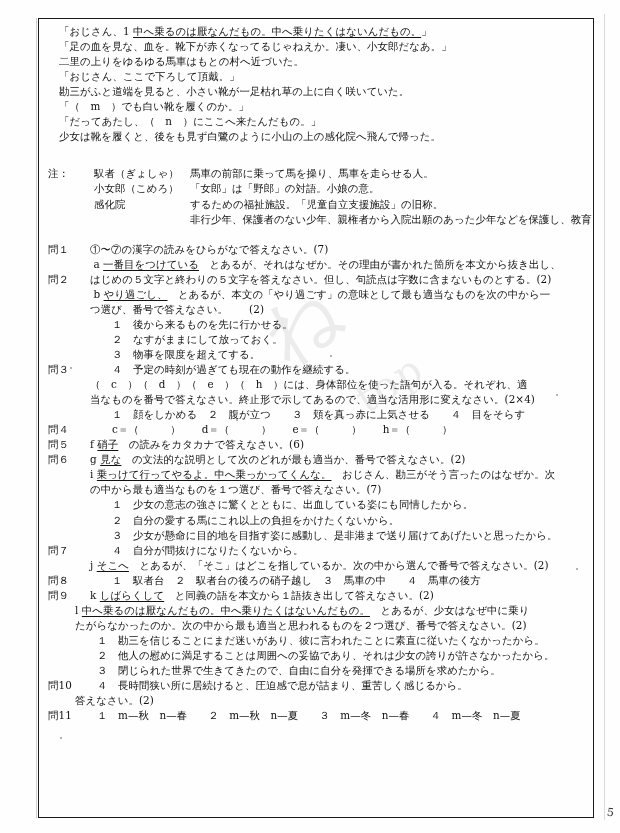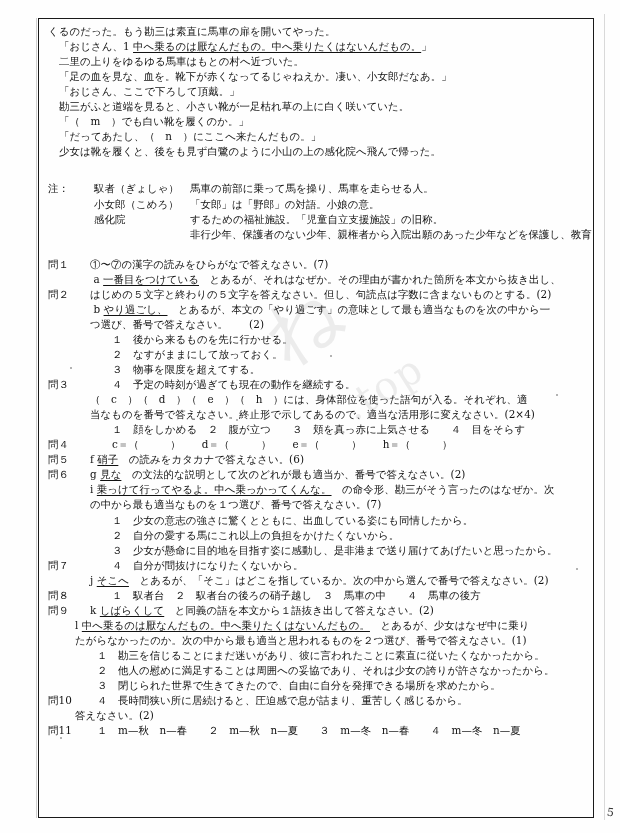--- a/index.html
+++ b/index.html
@@ -168,24 +168,23 @@
   <div class="speck" style="left:330px;top:355px;width:2px;height:2px;"></div>
   <div class="speck" style="left:70px;top:367px;width:2px;height:2px;"></div>
   <div class="speck" style="left:556px;top:394px;width:2px;height:2px;"></div>
   <div class="speck" style="left:236px;top:419px;width:2px;height:2px;"></div>
   <div class="speck" style="left:576px;top:568px;width:2px;height:2px;"></div>
   <div class="speck" style="left:60px;top:737px;width:2px;height:2px;"></div>
 
   <div id="content">
 
     <div>
-      <div class="ln i0">くるのだった。もう勘三は素直に馬車の扉を開いてやった。</div>
       <div class="ln i1"><span>「おじさん、1 </span><u class="ul">中へ乗るのは厭なんだもの。中へ乗りたくはないんだもの。</u><span>」</span></div>
+      <div class="ln i1">「足の血を見な、血を。靴下が赤くなってるじゃねえか。凄い、小女郎だなあ。」</div>
       <div class="ln i1">二里の上りをゆるゆる馬車はもとの村へ近づいた。</div>
-      <div class="ln i1">「足の血を見な、血を。靴下が赤くなってるじゃねえか。凄い、小女郎だなあ。」</div>
       <div class="ln i1">「おじさん、ここで下ろして頂戴。」</div>
       <div class="ln i1">勘三がふと道端を見ると、小さい靴が一足枯れ草の上に白く咲いていた。</div>
       <div class="ln i1">「（　m　）でも白い靴を履くのか。」</div>
       <div class="ln i1">「だってあたし、（　n　）にここへ来たんだもの。」</div>
       <div class="ln i1">少女は靴を履くと、後をも見ず白鷺のように小山の上の感化院へ飛んで帰った。</div>
     </div>
 
     <div class="blank"></div>
     <div class="half-blank"></div>
 
@@ -259,21 +258,21 @@
     <div class="q">
       <div class="q-label ln">問６</div>
       <div class="q-body">
         <div class="ln"><span>g </span><u class="ul">見な</u><span>　の文法的な説明として次のどれが最も適当か、番号で答えなさい。(2)</span></div>
       </div>
     </div>
 
     <div class="q">
       <div class="q-label ln">問７</div>
       <div class="q-body">
-        <div class="ln"><span>i </span><u class="ul">乗っけて行ってやるよ。中へ乗っかってくんな。</u><span>　の命令形、勘三がそう言ったのはなぜか。次</span></div>
+        <div class="ln"><span>i </span><u class="ul">乗っけて行ってやるよ。中へ乗っかってくんな。</u><span>　おじさん、勘三がそう言ったのはなぜか。次</span></div>
         <div class="ln">の中から最も適当なものを１つ選び、番号で答えなさい。(7)</div>
         <div class="ln i2">１　少女の意志の強さに驚くとともに、出血している姿にも同情したから。</div>
         <div class="ln i2">２　自分の愛する馬にこれ以上の負担をかけたくないから。</div>
         <div class="ln i2">３　少女が懸命に目的地を目指す姿に感動し、是非港まで送り届けてあげたいと思ったから。</div>
         <div class="ln i2">４　自分が間抜けになりたくないから。</div>
       </div>
     </div>
 
     <div class="q">
       <div class="q-label ln">問８</div>
@@ -287,21 +286,21 @@
       <div class="q-label ln">問９</div>
       <div class="q-body">
         <div class="ln"><span>k </span><u class="ul">しばらくして</u><span>　と同義の語を本文から１語抜き出して答えなさい。(2)</span></div>
       </div>
     </div>
 
     <div class="q">
       <div class="q-label wide ln">問10</div>
       <div class="q-body">
         <div class="ln"><span>l </span><u class="ul">中へ乗るのは厭なんだもの。中へ乗りたくはないんだもの。</u><span>　とあるが、少女はなぜ中に乗り</span></div>
-        <div class="ln">たがらなかったのか。次の中から最も適当と思われるものを２つ選び、番号で答えなさい。(1)</div>
+        <div class="ln">たがらなかったのか。次の中から最も適当と思われるものを２つ選び、番号で答えなさい。(2)</div>
         <div class="ln i2">１　勘三を信じることにまだ迷いがあり、彼に言われたことに素直に従いたくなかったから。</div>
         <div class="ln i2">２　他人の慰めに満足することは周囲への妥協であり、それは少女の誇りが許さなかったから。</div>
         <div class="ln i2">３　閉じられた世界で生きてきたので、自由に自分を発揮できる場所を求めたから。</div>
         <div class="ln i2">４　長時間狭い所に居続けると、圧迫感で息が詰まり、重苦しく感じるから。</div>
       </div>
     </div>
 
     <div class="q">
       <div class="q-label wide ln">問11</div>
       <div class="q-body">

